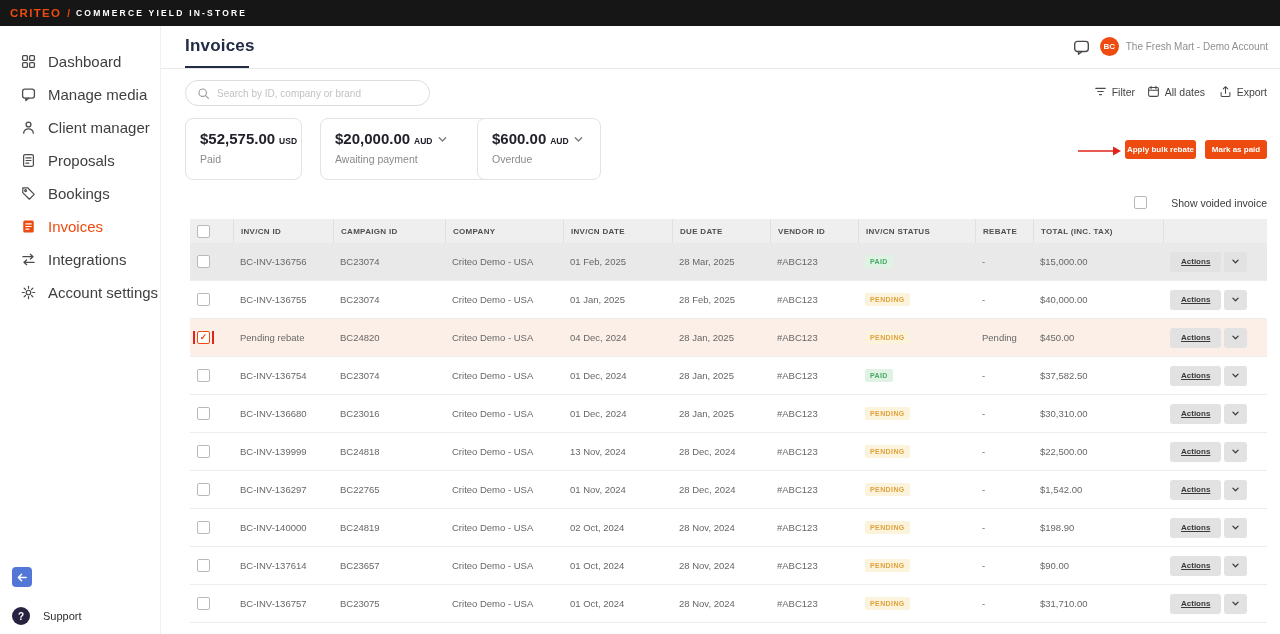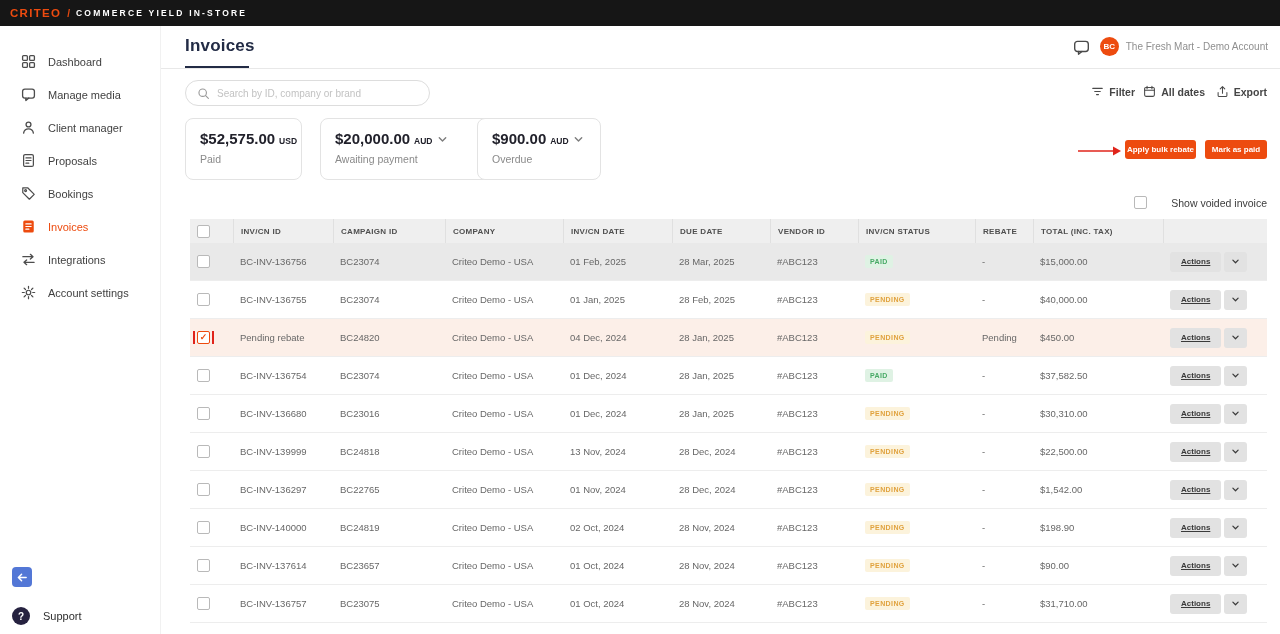--- a/index.html
+++ b/index.html
@@ -15,41 +15,41 @@
   .topbar{position:absolute;top:0;left:0;width:1280px;height:26px;background:#161616;display:flex;align-items:center;padding-left:10px;}
   .brand{color:var(--accent);font-size:11.5px;font-weight:800;letter-spacing:1.3px;}
   .brand-slash{color:var(--accent);font-weight:bold;font-size:10px;margin:0 6px;}
   .product{color:#fff;font-size:8.5px;font-weight:600;letter-spacing:2.2px;}
 
   
   .sidebar{position:absolute;top:26px;left:0;width:161px;height:608px;background:#fff;border-right:1px solid #f1f1f1;}
   #side-nav{padding-top:19px;}
   .nav-item{height:33px;display:flex;align-items:center;padding-left:20px;gap:12px;color:#3f3f3f;cursor:pointer;}
   .nav-item .nav-icon{width:16px;height:16px;display:flex;align-items:center;justify-content:center;color:#4d4d4d;}
-  .nav-label{font-size:11px;}
+  .nav-label{font-size:15px;}
   .nav-item.active{color:var(--accent);}
   .nav-item.active .nav-icon{color:var(--accent);}
   .collapse-btn{position:absolute;left:12px;top:541px;width:20px;height:20px;background:#5377D6;border:none;border-radius:4px;color:#fff;display:flex;align-items:center;justify-content:center;cursor:pointer;}
   .support-row{position:absolute;left:12px;top:581px;display:flex;align-items:center;gap:13px;font-size:11px;color:#2e2e2e;cursor:pointer;}
   .support-icon{width:18px;height:18px;border-radius:50%;background:#262240;color:#fff;font-size:10px;font-weight:bold;display:flex;align-items:center;justify-content:center;}
 
   
   .page-title{position:absolute;top:36px;left:185px;font-size:17px;font-weight:bold;color:var(--navy);letter-spacing:.2px;}
   .tab-underline{position:absolute;top:66px;left:185px;width:64px;height:3px;background:var(--navy);}
   .header-divider{position:absolute;top:68px;left:161px;width:1119px;height:1px;background:#e8e8e8;}
   .chat-btn{position:absolute;top:39px;right:190px;background:none;border:none;color:#4a4a4a;cursor:pointer;}
   .account{position:absolute;top:37px;right:12px;display:flex;align-items:center;gap:7px;cursor:pointer;}
   .avatar{width:19px;height:19px;border-radius:50%;background:var(--accent);color:#fff;font-size:8px;font-weight:bold;display:flex;align-items:center;justify-content:center;}
   .account-name{font-size:10px;color:#8f8f8f;}
 
   
   .search-box{position:absolute;top:80px;left:185px;width:245px;height:26px;border:1px solid #ddd;border-radius:13px;display:flex;align-items:center;padding:12px 11px;gap:7px;color:#9a9a9a;background:#fff;}
   .search-box input{border:none;outline:none;flex:1;font-size:10px;color:#555;font-family:inherit;background:transparent;}
   .search-box input::placeholder{color:#c2c2c2;}
-  .tool-group{position:absolute;top:85px;display:flex;align-items:center;gap:5px;font-size:10.5px;color:#454545;background:none;border:none;font-family:inherit;cursor:pointer;font-weight:bold;}
+  .tool-group{position:absolute;top:85px;display:flex;align-items:center;gap:5px;font-size:10.5px;color:#454545;background:none;border:none;font-family:inherit;cursor:pointer;}
   .tool-group svg{color:#4a4a4a;}
   #filter-group{right:145px;}
   #dates-group{right:75px;}
   #export-group{right:13px;}
 
   
   .card{position:absolute;top:118px;height:62px;border:1px solid #e3e3e3;border-radius:8px;background:#fff;padding:11px 14px;}
   .card-1{left:185px;width:117px;}
   .card-2{left:320px;width:172px;}
   .card-3{left:477px;width:124px;}
@@ -254,21 +254,21 @@
       <span class="card-chev">
           <svg width="11" height="11" viewBox="0 0 12 12" fill="none" stroke="currentColor" stroke-width="1.5" stroke-linecap="round" stroke-linejoin="round">
             <path d="M2.5 4.2 6 7.7l3.5-3.5"></path>
           </svg>
         </span>
     </div>
     <div class="card-label">Awaiting payment</div>
   </div>
   <div class="card card-3">
     <div class="amount-row">
-      <span class="amount">$900.00</span>
+      <span class="amount">$600.00</span>
       <span class="currency">AUD</span>
       <span class="card-chev">
           <svg width="11" height="11" viewBox="0 0 12 12" fill="none" stroke="currentColor" stroke-width="1.5" stroke-linecap="round" stroke-linejoin="round">
             <path d="M2.5 4.2 6 7.7l3.5-3.5"></path>
           </svg>
         </span>
     </div>
     <div class="card-label">Overdue</div>
   </div>
 

